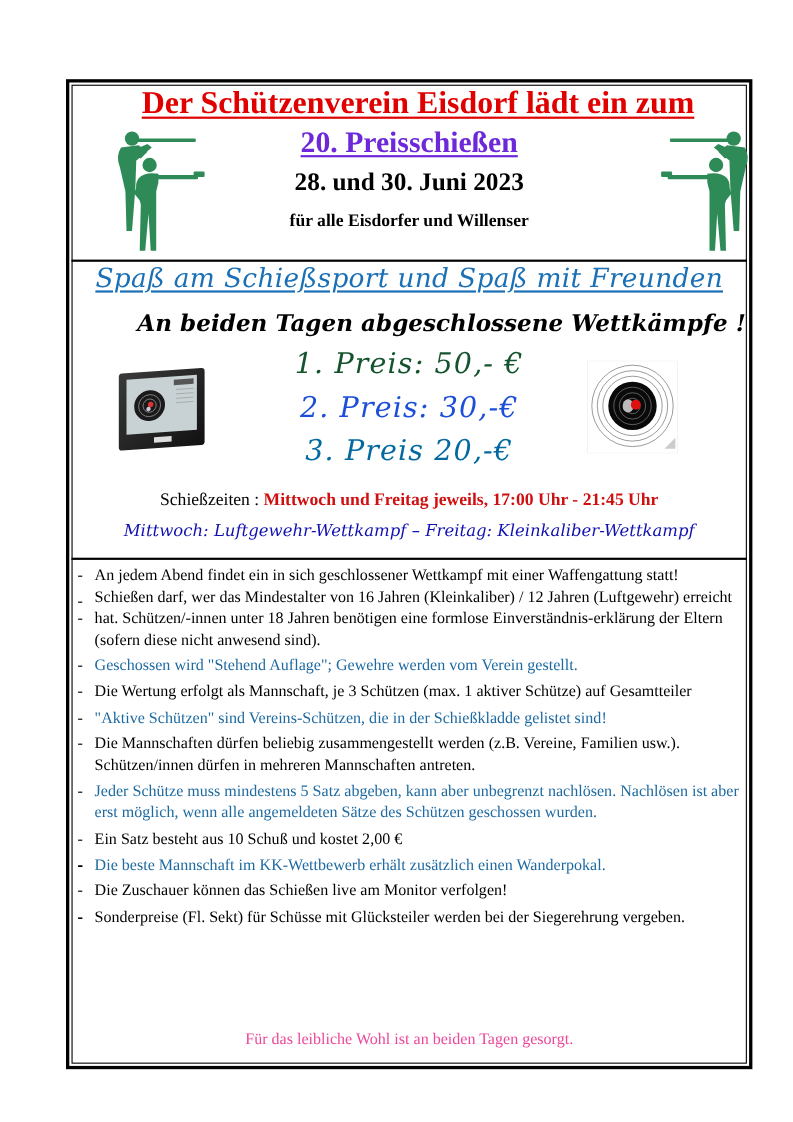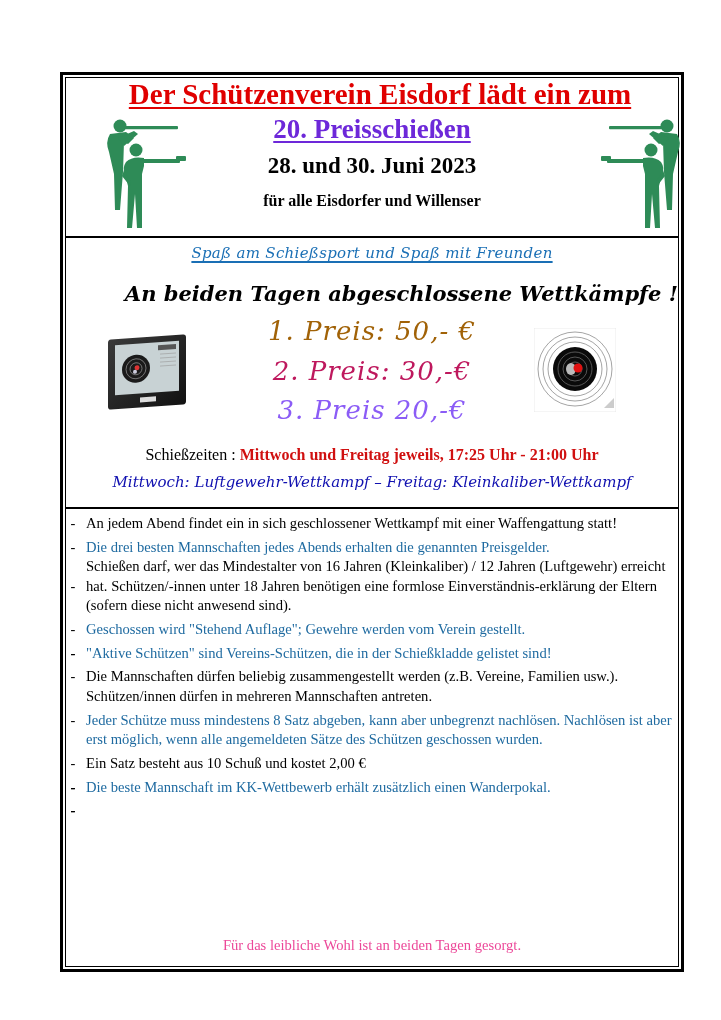--- a/index.html
+++ b/index.html
@@ -12,21 +12,21 @@
   .center { position: absolute; left: 66px; width: 612px; text-align: center; white-space: nowrap; }
 
   .title { top: 77px; font-size: 29px; font-weight: bold; line-height: 34px; }
   .title span { text-decoration: underline; text-decoration-thickness: 2px; text-underline-offset: 3px; margin-left: 16px; }
   .subtitle { top: 112px; font-size: 27px; font-weight: bold; line-height: 34px; }
   .subtitle span { text-decoration: underline; text-decoration-thickness: 2px; text-underline-offset: 3px; }
   .dates { top: 151px; font-size: 23px; font-weight: bold; line-height: 30px; }
   .audience { top: 190px; font-size: 16px; font-weight: bold; line-height: 22px; }
 
   .script { font-family: "DejaVu Serif", serif; font-style: italic; }
-  .motto { top: 238px; font-size: 15px; line-height: 30px; letter-spacing: 0.3px; text-align: center; }
+  .motto { top: 238px; font-size: 24px; line-height: 30px; letter-spacing: 0.3px; text-align: center; }
   .motto span { text-decoration: underline; text-decoration-thickness: 1.5px; text-underline-offset: 3px; }
   .closed { top: 279px; font-size: 21px; font-weight: bold; line-height: 30px; text-align: right; }
   .prize { font-size: 26px; line-height: 34px; letter-spacing: 1px; }
   .prize1 { top: 314px; }
   .prize2 { top: 354px; }
   .prize3 { top: 393px; }
 
   .times { top: 443px; font-size: 16px; line-height: 24px; }
   .times b { font-weight: bold; }
   .disciplines { top: 470px; font-size: 15px; line-height: 24px; }
@@ -87,23 +87,23 @@
     <path d="M30 50 Q36 44 48 46 L48 54 L46 62 L46 116 L41 116 L39 82 L36 116 L31 116 L32 74 L29 62 Q26 56 30 50 Z"></path>
     <path d="M30 52 L26 64 L34 74 L35 70 L30 62 Z"></path>
   </g>
 </svg>
 
 <div class="center script motto">
   <span style="color:#1a6fb5">Spaß am Schießsport und Spaß mit Freunden</span>
 </div>
 <div class="center script closed">An beiden Tagen abgeschlossene Wettkämpfe !</div>
 
-<div class="center script prize prize1" style="color:#a16207">1. Preis: 50,- €</div>
-<div class="center script prize prize2" style="color:#be185d">2. Preis: 30,-€</div>
-<div class="center script prize prize3" style="color:#8b5cf6">3. Preis 20,-€</div>
+<div class="center script prize prize1" style="color:#14532d">1. Preis: 50,- €</div>
+<div class="center script prize prize2" style="color:#1d4ed8">2. Preis: 30,-€</div>
+<div class="center script prize prize3" style="color:#0369a1">3. Preis 20,-€</div>
 
 <svg class="monitor" viewBox="0 0 82 78">
   <defs>
     <linearGradient id="mg" x1="0" y1="0" x2="1" y2="1">
       <stop offset="0" stop-color="#3a3a3a"></stop>
       <stop offset="1" stop-color="#111"></stop>
     </linearGradient>
   </defs>
   <rect x="2" y="4" width="78" height="70" rx="3" fill="url(#mg)"></rect>
   <rect x="9" y="10" width="64" height="50" fill="#c8d2d4"></rect>
@@ -128,35 +128,35 @@
   <circle cx="41" cy="41" r="22" fill="#0a0a0a"></circle>
   <circle cx="41" cy="41" r="17" fill="none" stroke="#888" stroke-width="0.6"></circle>
   <circle cx="41" cy="41" r="12" fill="none" stroke="#888" stroke-width="0.6"></circle>
   <circle cx="41" cy="41" r="7" fill="none" stroke="#888" stroke-width="0.6"></circle>
   <ellipse cx="37" cy="41" rx="5" ry="6" fill="#bbb"></ellipse>
   <circle cx="44" cy="40" r="4.5" fill="#e01010"></circle>
   <path d="M70 80 L80 70 L80 80 Z" fill="#ccc"></path>
 </svg>
 
 <div class="center times">
-  <span>Schießzeiten : </span><b style="color:#d01010">Mittwoch und Freitag jeweils, 17:25 Uhr - 21:00 Uhr</b>
+  <span>Schießzeiten : </span><b style="color:#d01010">Mittwoch und Freitag jeweils, 17:00 Uhr - 21:45 Uhr</b>
 </div>
 <div class="center script disciplines" style="color:#1010b0">Mittwoch: Luftgewehr-Wettkampf  – Freitag: Kleinkaliber-Wettkampf</div>
 
 <ul class="rules">
   <li><span class="dash">-</span><span>An jedem Abend findet ein in sich geschlossener Wettkampf mit einer Waffengattung statt!</span></li>
-  <li style="color:#1e6aa0"><span class="dash" style="color:#000">-</span><span>Die drei besten Mannschaften jedes Abends erhalten die genannten Preisgelder.</span></li>
+  <li style="color:#1e6aa0"><span class="dash" style="color:#000">-</span></li>
   <li class="dashfirst-2" style="margin-top:-4px"><span class="dash">-</span><span>Schießen darf, wer das Mindestalter von 16 Jahren (Kleinkaliber) / 12 Jahren (Luftgewehr) erreicht hat. Schützen/-innen unter 18 Jahren benötigen eine formlose Einverständnis-erklärung der Eltern (sofern diese nicht anwesend sind).</span></li>
   <li style="color:#1e6aa0"><span class="dash" style="color:#000">-</span><span>Geschossen wird "Stehend Auflage"; Gewehre werden vom Verein gestellt.</span></li>
-  <li><span class="dash">-</span></li>
+  <li><span class="dash">-</span><span>Die Wertung erfolgt als Mannschaft, je 3 Schützen (max. 1 aktiver Schütze) auf Gesamtteiler</span></li>
   <li style="color:#1e6aa0"><span class="dash" style="color:#000">-</span><span>"Aktive Schützen" sind Vereins-Schützen, die in der Schießkladde gelistet sind!</span></li>
   <li><span class="dash">-</span><span>Die Mannschaften dürfen beliebig zusammengestellt werden (z.B. Vereine, Familien usw.). Schützen/innen dürfen in mehreren Mannschaften antreten.</span></li>
-  <li style="color:#1e6aa0"><span class="dash" style="color:#000">-</span><span>Jeder Schütze muss mindestens 8 Satz abgeben, kann aber unbegrenzt nachlösen. Nachlösen ist aber erst möglich, wenn alle angemeldeten Sätze des Schützen geschossen wurden.</span></li>
+  <li style="color:#1e6aa0"><span class="dash" style="color:#000">-</span><span>Jeder Schütze muss mindestens 5 Satz abgeben, kann aber unbegrenzt nachlösen. Nachlösen ist aber erst möglich, wenn alle angemeldeten Sätze des Schützen geschossen wurden.</span></li>
   <li><span class="dash">-</span><span>Ein Satz besteht aus 10 Schuß und kostet 2,00 €</span></li>
   <li style="color:#1e6aa0"><span class="dash" style="color:#000">-</span></li>
   <li><span class="dash">-</span></li>
   <li style="color:#1e6aa0"><span class="dash" style="color:#000">-</span><span>Die beste Mannschaft im KK-Wettbewerb erhält zusätzlich einen Wanderpokal.</span></li>
-  <li><span class="dash">-</span></li>
+  <li><span class="dash">-</span><span>Die Zuschauer können das Schießen live am Monitor verfolgen!</span></li>
   <li style="color:#1e6aa0"><span class="dash" style="color:#000">-</span></li>
-  <li><span class="dash">-</span></li>
+  <li><span class="dash">-</span><span>Sonderpreise (Fl. Sekt) für Schüsse mit Glücksteiler werden bei der Siegerehrung vergeben.</span></li>
 </ul>
 
 <div class="center food" style="color:#ec4899">Für das leibliche Wohl ist an beiden Tagen gesorgt.</div>
 
 </body></html>

